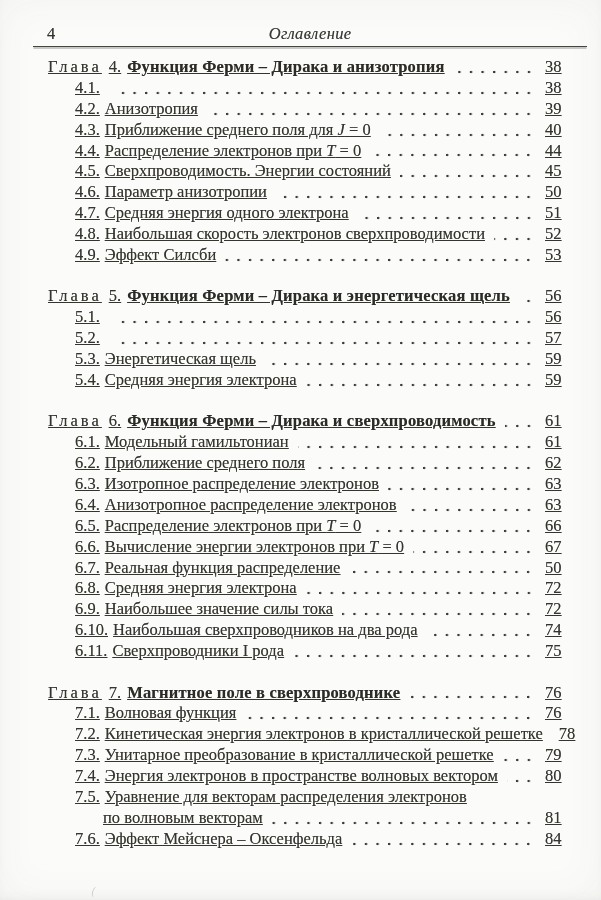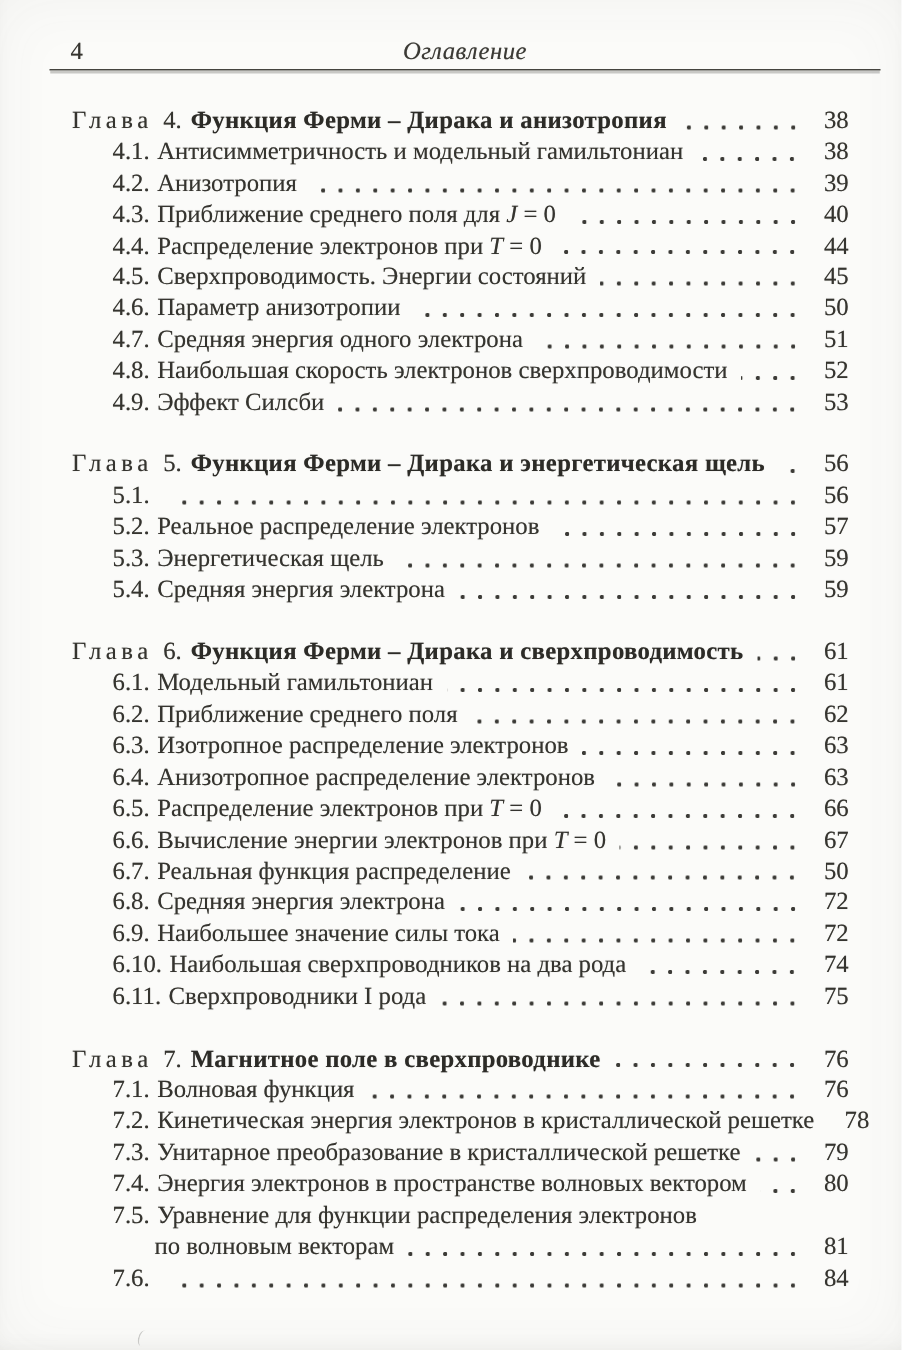--- a/index.html
+++ b/index.html
@@ -17,41 +17,41 @@
     position:absolute;left:33px;right:14px;top:24px;height:22px;
     border-bottom:1.8px solid #45443f;
     box-shadow:0 2.5px 0 -0.5px rgba(69,68,63,.28);
   }
   .folio{position:absolute;left:14px;bottom:2px;font-size:16.5px;}
   .running-title{
     position:absolute;left:0;right:0;bottom:2px;text-align:center;
     font-style:italic;font-size:16.5px;letter-spacing:.3px;color:#3b3a35;
   }
   
-  .toc{position:absolute;left:45px;right:31px;top:70px;}
+  .toc{position:absolute;left:45px;right:31px;top:57px;text-decoration:underline;}
   .chapter-block{margin-top:20.5px;}
   .toc .chapter-block:first-child{margin-top:0;}
   .row{display:flex;align-items:baseline;height:20.9px;font-size:16.5px;}
   .chapter-row{padding-left:3px;}
   .item-row{padding-left:30px;}
   .cont-row{padding-left:58px;}
   .ch-label{letter-spacing:3px;margin-right:7px;white-space:pre;}
   .ch-num{margin-right:6px;}
   .ch-title{font-weight:bold;color:#2c2b27;letter-spacing:.2px;white-space:nowrap;}
   .it-num{margin-right:5px;white-space:pre;text-align:right;}
   .t{white-space:nowrap;}
   .t i{font-style:italic;}
   .leader{
     flex:1 1 auto;min-width:0;height:4px;align-self:flex-end;
     margin:0 7px 4px 9px;
     background-image:radial-gradient(circle at 2px 2px,#3c3b37 1.25px,rgba(0,0,0,0) 1.6px);
     background-size:11.6px 4px;background-repeat:repeat-x;background-position:right bottom;
   }
   .leader.hidden{background:none;}
-  .pg{min-width:25px;text-align:center;white-space:pre;}
+  .pg{min-width:25px;text-align:left;white-space:pre;}
   .pg:empty{min-width:0;}
   
   .toc,.running-head span{text-shadow:0 0 .45px rgba(62,60,54,.55);}
   
   .smudge{
     position:absolute;left:92px;top:887px;width:7px;height:11px;
     border-left:1.6px solid rgba(130,130,126,.38);
     border-radius:60% / 70%;transform:rotate(15deg);
   }
 </style>
@@ -67,21 +67,20 @@
       <div class="chapter-block">
         <div class="row chapter-row">
           <span class="ch-label">Глава</span>
           <span class="ch-num">4.</span>
           <span class="ch-title t">Функция Ферми – Дирака и анизотропия</span>
           <span class="leader"></span>
           <span class="pg">38</span>
         </div>
         <div class="row item-row">
           <span class="it-num">4.1.</span>
-          <span class="t">Антисимметричность и модельный гамильтониан</span>
           <span class="leader"></span>
           <span class="pg">38</span>
         </div>
         <div class="row item-row">
           <span class="it-num">4.2.</span>
           <span class="t">Анизотропия</span>
           <span class="leader"></span>
           <span class="pg">39</span>
         </div>
         <div class="row item-row">
@@ -135,21 +134,20 @@
           <span class="leader"></span>
           <span class="pg">56</span>
         </div>
         <div class="row item-row">
           <span class="it-num">5.1.</span>
           <span class="leader"></span>
           <span class="pg">56</span>
         </div>
         <div class="row item-row">
           <span class="it-num">5.2.</span>
-          <span class="t">Реальное распределение электронов</span>
           <span class="leader"></span>
           <span class="pg">57</span>
         </div>
         <div class="row item-row">
           <span class="it-num">5.3.</span>
           <span class="t">Энергетическая щель</span>
           <span class="leader"></span>
           <span class="pg">59</span>
         </div>
         <div class="row item-row">
@@ -261,30 +259,31 @@
           <span class="pg">79</span>
         </div>
         <div class="row item-row">
           <span class="it-num">7.4.</span>
           <span class="t">Энергия электронов в пространстве волновых вектором</span>
           <span class="leader"></span>
           <span class="pg">80</span>
         </div>
         <div class="row item-row">
           <span class="it-num">7.5.</span>
-          <span class="t">Уравнение для функции распределения электронов</span>
+          <span class="t">Уравнение для векторам распределения электронов</span>
           <span class="leader hidden"></span>
           <span class="pg"></span>
         </div>
         <div class="row cont-row">
           <span class="t">по волновым векторам</span>
           <span class="leader"></span>
           <span class="pg">81</span>
         </div>
         <div class="row item-row">
           <span class="it-num">7.6.</span>
+          <span class="t">Эффект Мейснера – Оксенфельда</span>
           <span class="leader"></span>
           <span class="pg">84</span>
         </div>
       </div>
     </div>
   <div class="smudge"></div>
 </div>
 
 </body></html>

